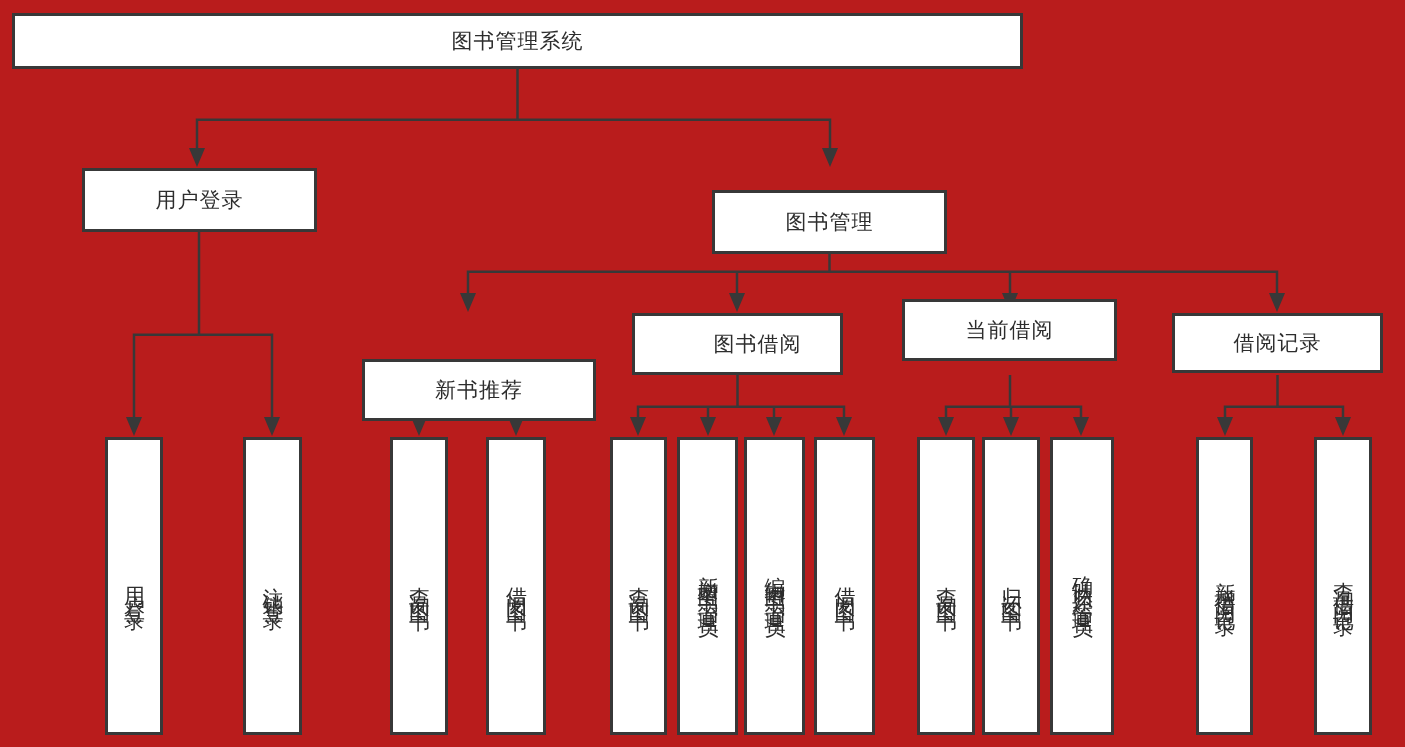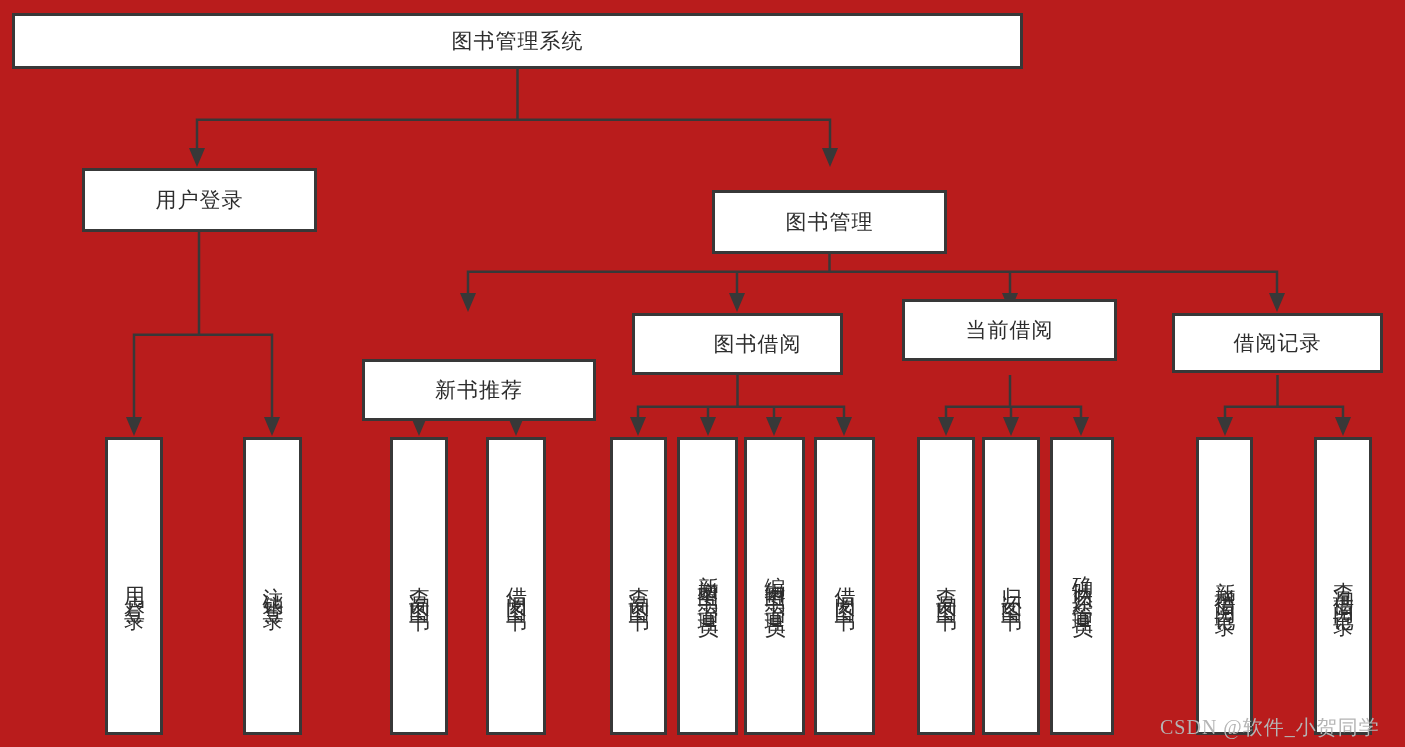--- a/index.html
+++ b/index.html
@@ -152,15 +152,14 @@
     <span class="vlabel" style="letter-spacing:6px;">确认归还（管理员）</span>
   </div>
 
   <div class="node" style="left:1196px;top:437px;width:57px;height:298px;">
     <span class="vlabel" style="letter-spacing:7px;">新增借阅记录</span>
   </div>
   <div class="node" style="left:1314px;top:437px;width:58px;height:298px;">
     <span class="vlabel" style="letter-spacing:7px;">查询借阅记录</span>
   </div>
 
-  <div id="watermark">CSDN @软件_小贺同学</div>
 
 </div>
 
 </body></html>

